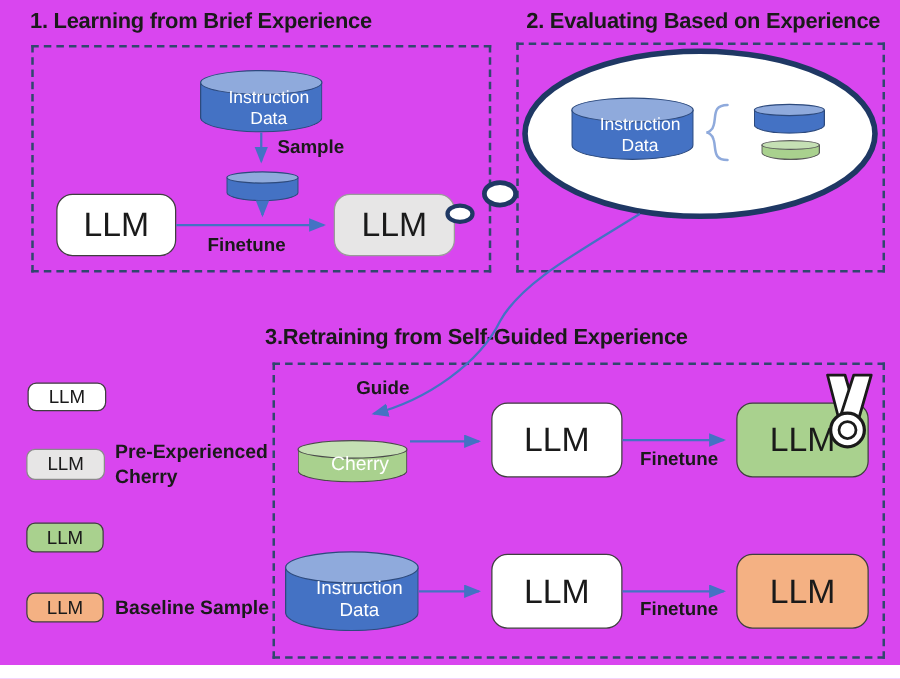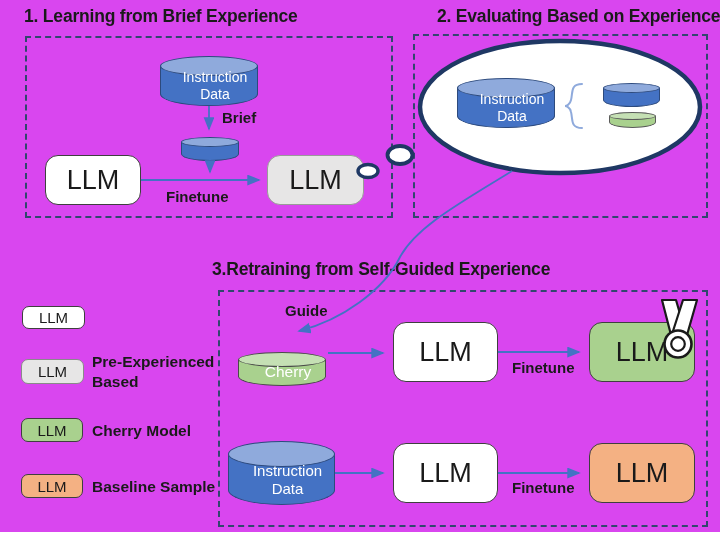--- a/index.html
+++ b/index.html
@@ -63,30 +63,30 @@
   <div class="dash-box" style="left:25px;top:36px;width:368px;height:182px;"></div>
   <div class="dash-box" style="left:413px;top:34px;width:295px;height:184px;"></div>
   <div class="dash-box" style="left:218px;top:290px;width:490px;height:237px;"></div>
   <div class="bottom-strip"></div>
 
   <svg id="bg-svg" class="layer" viewBox="0 0 720 543">
     <ellipse cx="560" cy="107" rx="140" ry="66" fill="#ffffff" stroke="#1F3864" stroke-width="4.5"></ellipse>
   </svg>
 
   <div class="section-title" style="left:24px;top:6px;">1. Learning from Brief Experience</div>
-  <div class="section-title" style="left:437px;top:6px;">2. Evaluating Based on Experience</div>
+  <div class="section-title" style="left:421px;top:6px;">2. Evaluating Based on Experience</div>
   <div class="section-title" style="left:212px;top:259px;">3.Retraining from Self-Guided Experience</div>
 
   <div class="cyl" style="left:160px;top:56px;width:98px;height:50px;--ry:20px;--fill:#4472C4;--cap:#8FAADC;--line:#2d4a7d;">
     <div class="cyl-body"></div>
     <div class="cyl-cap"></div>
     <div class="cyl-label" style="font-size:14px;">Instruction Data</div>
   </div>
 
-  <div class="flow-label" style="left:222px;top:109px;">Brief</div>
+  <div class="flow-label" style="left:222px;top:109px;">Sample</div>
 
   <div class="cyl" style="left:181px;top:137px;width:58px;height:24px;--ry:10px;--fill:#4472C4;--cap:#8FAADC;--line:#2d4a7d;">
     <div class="cyl-body"></div>
     <div class="cyl-cap"></div>
   </div>
 
   <div class="llm-box" style="left:45px;top:155px;width:96px;height:50px;">
     <span>LLM</span>
   </div>
 
@@ -146,26 +146,25 @@
     <span>LLM</span>
   </div>
 
   <div class="legend-chip" style="left:22px;top:306px;width:63px;height:23px;">
     <span>LLM</span>
   </div>
 
   <div class="legend-chip gray" style="left:21px;top:359px;width:63px;height:25px;">
     <span>LLM</span>
   </div>
-  <div class="legend-label" style="left:92px;top:352px;width:130px;">Pre-Experienced Based</div>
+  <div class="legend-label" style="left:92px;top:352px;width:130px;">Pre-Experienced Cherry</div>
 
   <div class="legend-chip green" style="left:21px;top:418px;width:62px;height:24px;">
     <span>LLM</span>
   </div>
-  <div class="legend-label" style="left:92px;top:421px;">Cherry Model</div>
 
   <div class="legend-chip orange" style="left:21px;top:474px;width:62px;height:24px;">
     <span>LLM</span>
   </div>
   <div class="legend-label" style="left:92px;top:477px;">Baseline Sample</div>
 
   <svg id="fg-svg" class="layer" viewBox="0 0 720 543">
     <defs>
       <marker id="arr" markerWidth="9" markerHeight="8" refX="6.5" refY="3" orient="auto">
         <path d="M0,0 L7.5,3 L0,6 Z" fill="#4472C4"></path>

